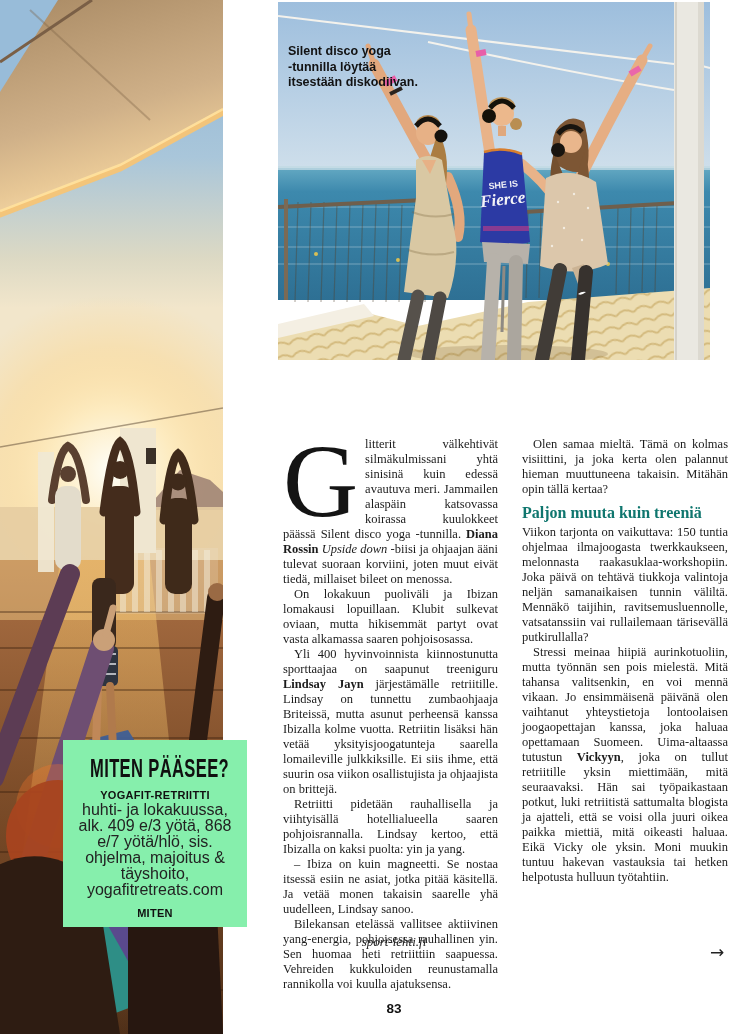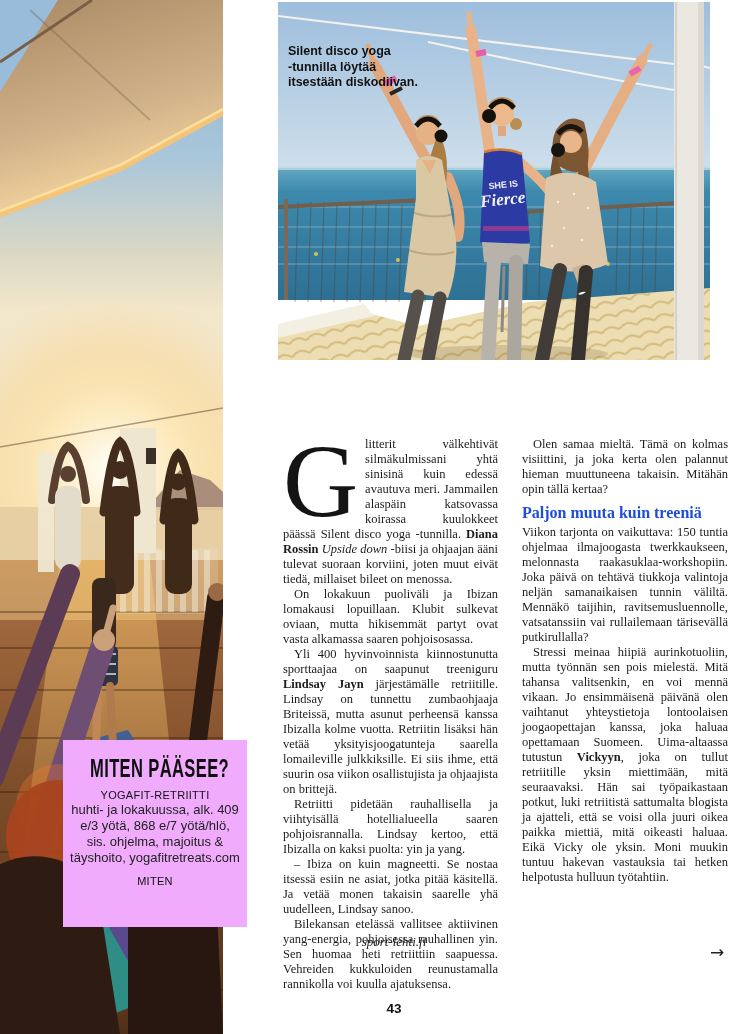--- a/index.html
+++ b/index.html
@@ -14,33 +14,33 @@
   .photo-caption{position:absolute;left:244px;top:44px;width:170px;
       font-family:"Liberation Sans",sans-serif;font-weight:bold;font-size:12.5px;
       line-height:15.5px;color:#121212;white-space:pre-line;margin-left:44px;}
 
   
   .col{position:absolute;top:437px;}
   .col1{left:283px;width:215px;}
   .col2{left:522px;width:206px;}
   .col p{margin:0;font-size:12.5px;line-height:15px;text-align:justify;color:#1b1b1b;}
   .col p.ind{text-indent:11px;}
-  .col h3{margin:7px 0 3px 0;font-size:16px;line-height:18px;font-weight:bold;color:#1d4ed8;}
+  .col h3{margin:7px 0 3px 0;font-size:16px;line-height:18px;font-weight:bold;color:#0f766e;}
   .b{font-weight:bold}.i{font-style:italic}
   .dropcap{float:left;font-size:104px;line-height:80px;height:84px;
       padding:4px 7px 0 0;color:#141414;}
 
   
   .infobox{position:absolute;left:63px;top:740px;width:184px;height:187px;
-      background:#f0abfc;text-align:center;color:#1d1d1d;
+      background:#86efac;text-align:center;color:#1d1d1d;
       font-family:"Liberation Sans",sans-serif;}
   .infobox-title{margin-top:13px;font-size:23px;font-weight:bold;letter-spacing:0.5px;color:#101010;}
   .infobox-title span{display:inline-block;transform:scale(.72,1.12);transform-origin:center top;white-space:nowrap;}
-  .infobox h4{margin:9px 0 1px 0;font-size:11px;font-weight:normal;letter-spacing:.3px;color:#101010;}
-  .infobox p{margin:0 7px;font-size:13px;line-height:16px;color:#222;}
+  .infobox h4{margin:9px 0 1px 0;font-size:11px;font-weight:bold;letter-spacing:.3px;color:#101010;}
+  .infobox p{margin:0 7px;font-size:16px;line-height:16px;color:#222;}
 
   
   .footer-site{position:absolute;left:38px;top:934px;width:712px;text-align:center;
       font-style:italic;font-size:13px;color:#222;}
   .page-number{position:absolute;left:38px;top:1001px;width:712px;text-align:center;
       font-family:"Liberation Sans",sans-serif;font-weight:bold;font-size:13.5px;color:#111;}
   .next-arrow{position:absolute;left:710px;top:942px;font-size:17px;color:#222;
       font-family:"DejaVu Sans",sans-serif;}
 </style>
 </head>
@@ -319,16 +319,16 @@
     </div>
 
   <aside class="infobox">
     <div class="infobox-title"><span>MITEN PÄÄSEE?</span></div>
     <h4>YOGAFIT-RETRIITTI</h4>
     <p>huhti- ja lokakuussa, alk. 409 e/3 yötä, 868 e/7 yötä/hlö, sis. ohjelma, majoitus &amp; täyshoito, yogafitretreats.com</p>
     <h4>MITEN</h4>
   </aside>
 
   <div class="footer-site">sport-lehti.fi</div>
-  <div class="page-number">43</div>
+  <div class="page-number">83</div>
   <div class="next-arrow">→</div>
 
 </div>
 
 </body></html>

